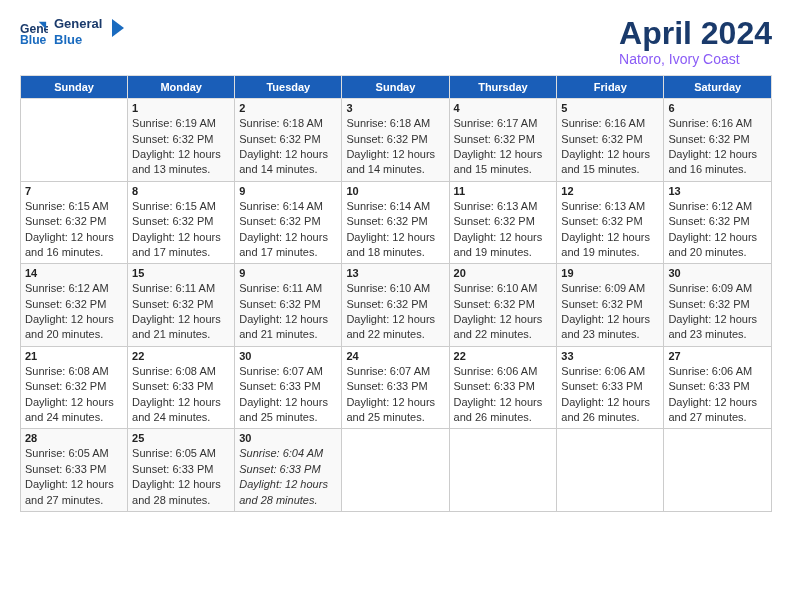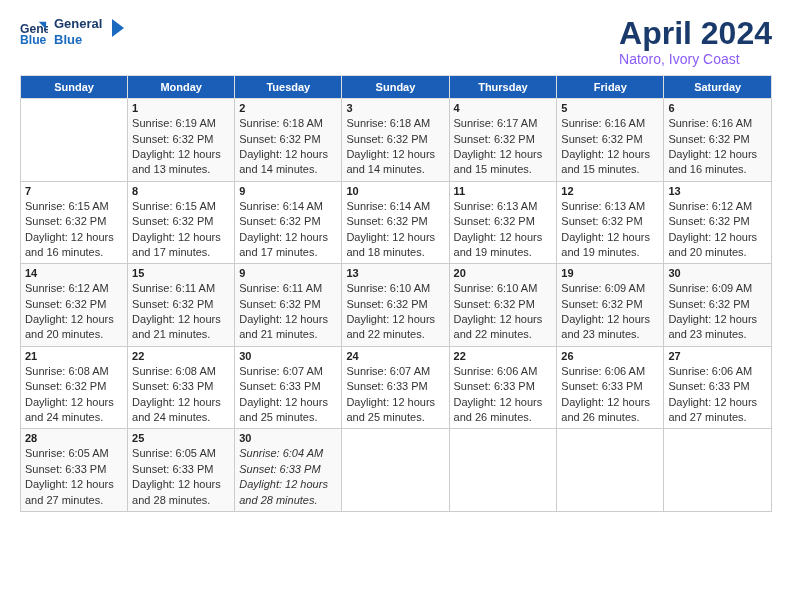--- a/index.html
+++ b/index.html
@@ -300,21 +300,21 @@
 and 25 minutes.</div>
           </td>
           <td>
             <span class="day-num">22</span>
             <div class="day-info" style="white-space: pre-line;">Sunrise: 6:06 AM
 Sunset: 6:33 PM
 Daylight: 12 hours
 and 26 minutes.</div>
           </td>
           <td>
-            <span class="day-num">26</span>
+            <span class="day-num">33</span>
             <div class="day-info" style="white-space: pre-line;">Sunrise: 6:06 AM
 Sunset: 6:33 PM
 Daylight: 12 hours
 and 26 minutes.</div>
           </td>
           <td>
             <span class="day-num">27</span>
             <div class="day-info" style="white-space: pre-line;">Sunrise: 6:06 AM
 Sunset: 6:33 PM
 Daylight: 12 hours

